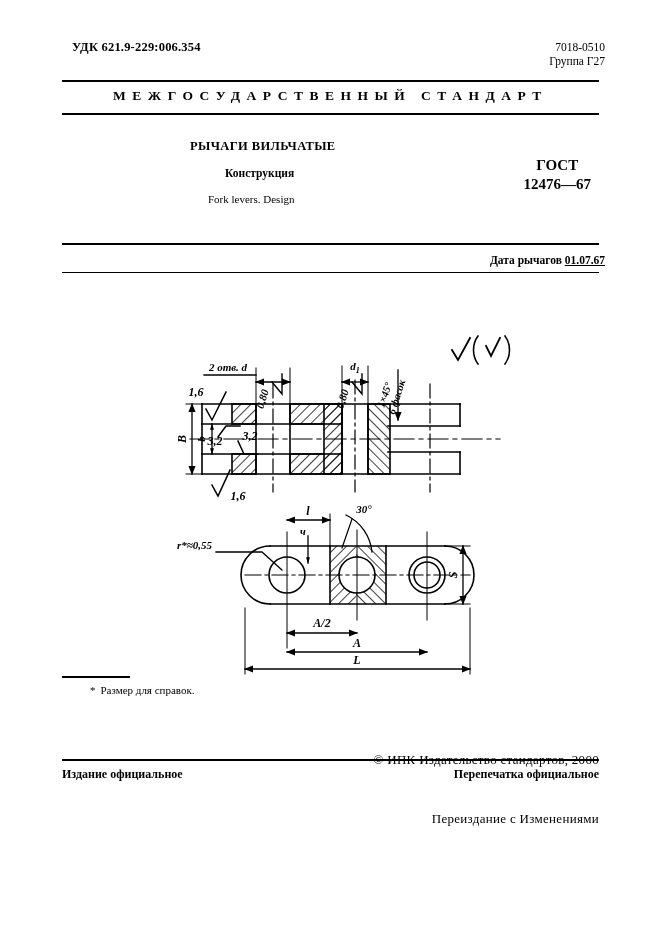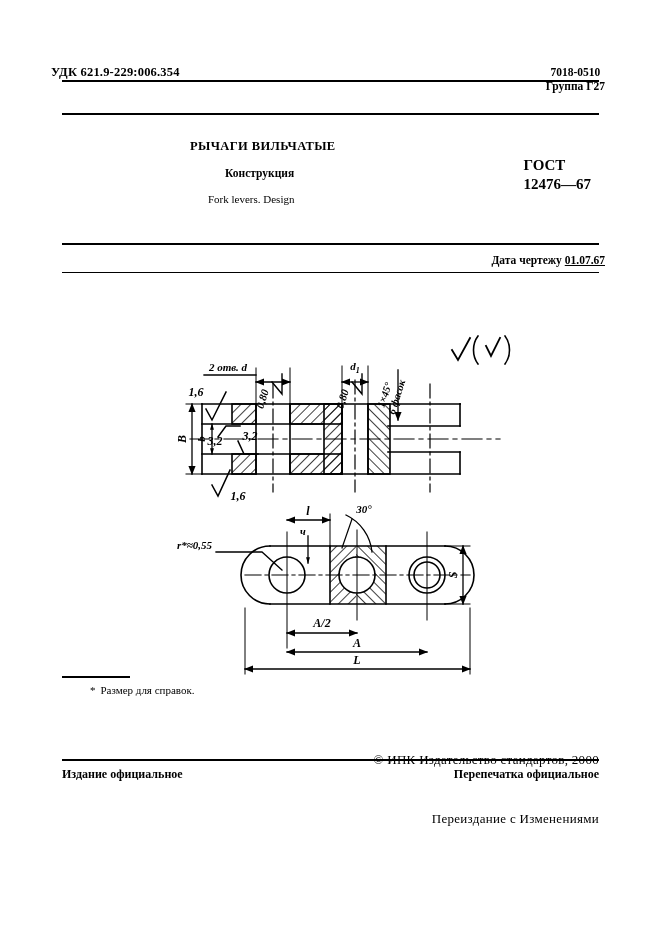--- a/index.html
+++ b/index.html
@@ -17,41 +17,40 @@
   }
   .page {
     position: absolute;
     inset: 0;
     background: #ffffff;
   }
 
   
   .hdr {
     position: absolute;
-    left: 51px;
+    left: 72px;
     top: 40px;
     right: 56px;
     height: 30px;
-    margin-top: 25px;
   }
   .udk {
     position: absolute;
     left: 0;
     top: 0;
     font-weight: bold;
     font-size: 12.5px;
     letter-spacing: 0.2px;
     white-space: nowrap;
   }
   .hdr-right {
     position: absolute;
     right: 0;
     top: 0;
-    text-align: center;
-    font-weight: bold;
+    text-align: right;
+    font-weight: normal;
     font-size: 11.5px;
     line-height: 14px;
     white-space: nowrap;
   }
 
   .rule {
     position: absolute;
     background: #000;
   }
 
@@ -89,20 +88,21 @@
     position: absolute;
     left: 208px;
     top: 193px;
     font-size: 11px;
     white-space: nowrap;
   }
   .gost-box {
     position: absolute;
     right: 70px;
     top: 156px;
+    text-align: center;
     font-weight: bold;
     font-size: 15px;
     line-height: 19px;
     white-space: nowrap;
   }
 
   .date-line {
     position: absolute;
     right: 56px;
     top: 254px;
@@ -183,36 +183,37 @@
   <div class="hdr">
     <div class="udk">УДК 621.9-229:006.354</div>
     <div class="hdr-right">
       <div>7018-0510</div>
       <div>Группа Г27</div>
     </div>
   </div>
 
   <div class="rule" style="left:62px; top:80px; width:537px; height:2px;"></div>
 
+  <div class="mgs-title">МЕЖГОСУДАРСТВЕННЫЙ СТАНДАРТ</div>
 
   <div class="rule" style="left:62px; top:113px; width:537px; height:2px;"></div>
 
   <div class="title-main">РЫЧАГИ ВИЛЬЧАТЫЕ</div>
   <div class="title-sub">Конструкция</div>
   <div class="title-eng">Fork levers. Design</div>
 
   <div class="gost-box">
     <div>ГОСТ</div>
     <div>12476—67</div>
   </div>
 
   <div class="rule" style="left:62px; top:243px; width:537px; height:2px;"></div>
 
   <div class="date-line">
-    <span>Дата чертежу</span>
+    <span>Дата рычагов</span>
     <span class="dval">01.07.67</span>
   </div>
 
   <div class="rule" style="left:62px; top:272px; width:537px; height:1px;"></div>
 
 
   <svg id="drawing" viewBox="0 0 661 370">
     <defs>
       <pattern id="hatchR" width="7" height="7" patternUnits="userSpaceOnUse" patternTransform="rotate(45)">
         <line x1="0" y1="0" x2="0" y2="7" stroke="#000" stroke-width="1.5"></line>

